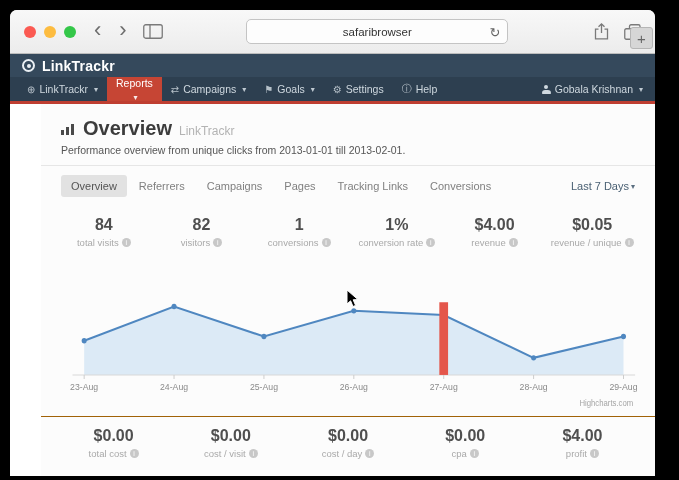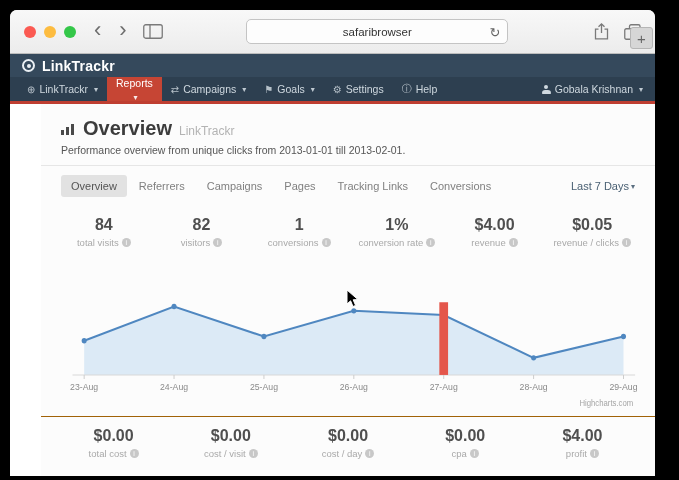--- a/index.html
+++ b/index.html
@@ -230,21 +230,21 @@
       <div class="stat">
         <div class="stat-value">$4.00</div>
         <div class="stat-label">
             <span>revenue</span>
             <i class="info">i</i>
           </div>
       </div>
       <div class="stat">
         <div class="stat-value">$0.05</div>
         <div class="stat-label">
-            <span>revenue / clicks</span>
+            <span>revenue / unique</span>
             <i class="info">i</i>
           </div>
       </div>
     </div>
 
     <div class="chart-wrap">
       <svg id="chart-svg" viewBox="0 0 600 152" preserveAspectRatio="none">
           <polygon points="28,78.66666666666667 120.66666666666667,45.33333333333334 213.33333333333334,74.5 306,49.5 398.6666666666667,53.666666666666664 491.33333333333337,95.33333333333334 584,74.5 584,112 28,112" fill="#dceaf6"></polygon>
           <line x1="16" y1="112" x2="596" y2="112" stroke="#d8d8d8" stroke-width="1"></line>
           <polyline points="28,78.66666666666667 120.66666666666667,45.33333333333334 213.33333333333334,74.5 306,49.5 398.6666666666667,53.666666666666664 491.33333333333337,95.33333333333334 584,74.5" fill="none" stroke="#4f87c0" stroke-width="2"></polyline>

